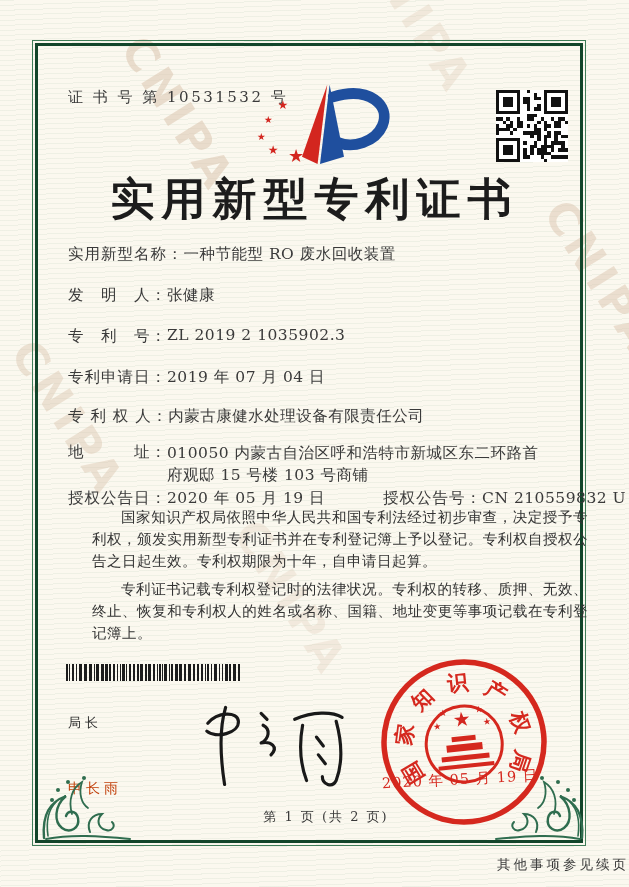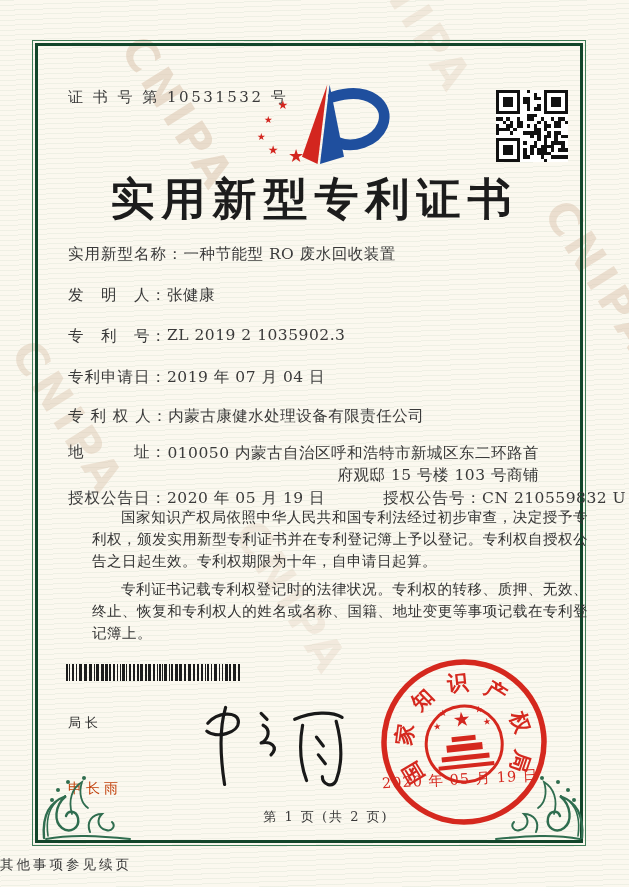--- a/index.html
+++ b/index.html
@@ -23,21 +23,21 @@
   .frame-inner{width:100%;height:100%;box-sizing:border-box;border:3px solid #12452a;}
   .content{position:absolute;inset:0;z-index:2;}
   .cert-no{position:absolute;left:68px;top:88px;font-size:15px;letter-spacing:2.5px;color:#3a3a3a;}
   .logo{position:absolute;left:242px;top:80px;width:180px;height:90px;}
   .qr{position:absolute;left:496px;top:90px;width:72px;height:72px;}
   .title{position:absolute;left:0;right:0;top:170px;text-align:center;
          font-size:44px;font-weight:bold;letter-spacing:7px;color:#1c1c1c;}
   .fields{position:absolute;left:68px;top:244px;width:498px;font-size:15.5px;color:#3a3a3a;}
   .frow{position:absolute;left:0;white-space:nowrap;display:flex;}
   .frow .lbl{letter-spacing:1px;text-align:right;}
-  .frow .val{letter-spacing:0.5px;text-align:right;}
+  .frow .val{letter-spacing:0.5px;}
   .r0{top:0}.r1{top:41px}.r2{top:82px}.r3{top:123px}.r4{top:162px}
   .r5{top:198px;white-space:normal;align-items:flex-start;}
   .r5 .lbl{flex:0 0 auto;}
   .r5 .val{width:372px;line-height:22px;}
   .r6{top:244px;gap:58px;}
   .paras{position:absolute;left:68px;top:506px;width:496px;font-size:14.5px;
          line-height:22px;color:#333;text-align:justify;margin-left:24px;}
   .paras p{margin:0 0 6px 0;text-indent:2em;letter-spacing:0.5px;}
   .barcode{position:absolute;left:66px;top:664px;width:178px;height:17px;}
   .signer-title{position:absolute;left:68px;top:714px;font-size:13px;letter-spacing:4px;color:#2e2e2e;font-family:Liberation Serif, serif;}
@@ -46,21 +46,21 @@
   .seal{position:absolute;left:374px;top:652px;width:180px;height:180px;}
   .seal-char{font-size:21px;font-weight:bold;fill:#d5281e;text-anchor:middle;
              dominant-baseline:central;font-family:"DejaVu Serif","Liberation Serif",serif;}
   .seal-date{position:absolute;left:382px;top:770px;width:160px;font-size:14.5px;
              color:#d5281e;letter-spacing:1px;transform:rotate(-3deg);white-space:nowrap;}
   .flourish{position:absolute;top:744px;width:100px;height:97px;}
   .fl-left{left:38px;}
   .fl-right{left:488px;transform:scaleX(-1);}
   .page-info{position:absolute;left:0;right:0;top:808px;text-align:center;
              font-size:13px;letter-spacing:2px;color:#3a3a3a;margin-left:23px;}
-  .foot-note{position:absolute;left:0;right:0;top:856px;text-align:left;
+  .foot-note{position:absolute;left:0;right:0;top:856px;text-align:right;
              font-size:13.5px;letter-spacing:3px;color:#3a3a3a;z-index:2;}
   .star{fill:#d3261f;font-family:"DejaVu Sans",sans-serif;text-anchor:middle;}
 </style>
 </head>
 <body>
 
 <div class="page">
 
   <div class="wm" style="left:92px;top:88px;">CNIPA</div>
   <div class="wm w2" style="left:515px;top:252px;">CNIPA</div>

